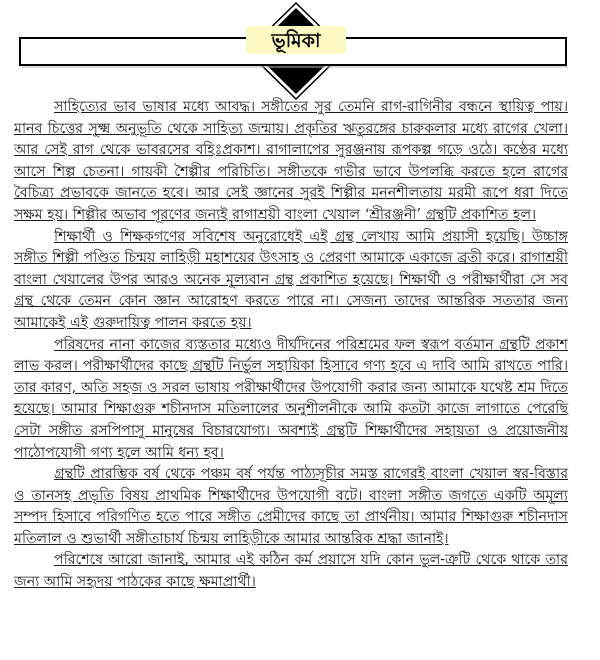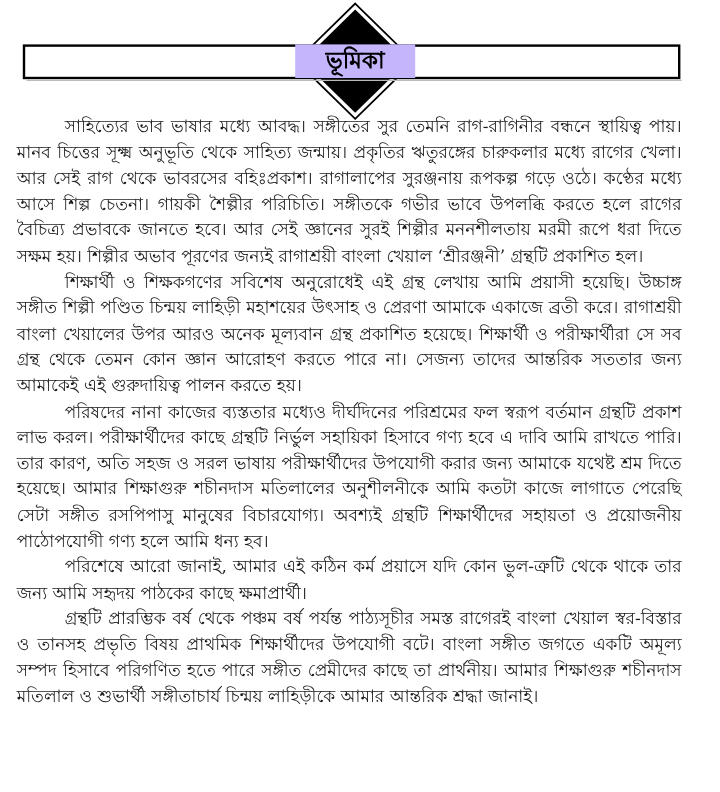--- a/index.html
+++ b/index.html
@@ -1,30 +1,31 @@
 <!DOCTYPE html>
 <html><head>
 <meta charset="utf-8">
 <style>
   html, body { margin: 0; padding: 0; background: #ffffff; }
   body { width: 600px; height: 660px; overflow: hidden; position: relative; }
   .header { position: absolute; left: 0; top: 0; width: 600px; height: 100px; }
   .header svg { position: absolute; left: 0; top: 0; }
   .title {
-    position: absolute; left: 246px; top: 37px; width: 100px; height: 28px;
+    position: absolute; left: 246px; top: 26px; width: 100px; height: 28px;
     display: flex; align-items: center; justify-content: center;
     font-family: "DejaVu Sans", "Liberation Sans", sans-serif;
-    font-size: 19px; font-weight: bold; color: #000; background: #c4b5fd;
+    font-size: 19px; font-weight: bold; color: #000; background: #fef9c3;
     line-height: 1;
   }
   .body-text {
     position: absolute; left: 14px; top: 96px; width: 554px;
     font-family: "DejaVu Serif", "Liberation Serif", serif;
     font-size: 14.2px; line-height: 21.6px; color: #1a1a1a;
     text-align: justify;
+    text-decoration: underline;
   }
   .body-text p { margin: 0; text-indent: 40px; }
 </style>
 </head>
 <body>
 
 <div class="header">
   <svg width="600" height="100" viewBox="0 0 600 100">
 
     <polygon points="296,3 345,51 296,99 247,51" fill="#ffffff" stroke="#000" stroke-width="1.5"></polygon>
@@ -35,15 +36,15 @@
 
     <line x1="22" y1="67" x2="568" y2="67" stroke="#bbb" stroke-width="1"></line>
   </svg>
   <div class="title">ভূমিকা</div>
 </div>
 
 <div class="body-text">
   <p>সাহিত্যের ভাব ভাষার মধ্যে আবদ্ধ। সঙ্গীতের সুর তেমনি রাগ-রাগিনীর বন্ধনে স্থায়িত্ব পায়। মানব চিত্তের সূক্ষ্ম অনুভূতি থেকে সাহিত্য জন্মায়। প্রকৃতির ঋতুরঙ্গের চারুকলার মধ্যে রাগের খেলা। আর সেই রাগ থেকে ভাবরসের বহিঃপ্রকাশ। রাগালাপের সুরঞ্জনায় রূপকল্প গড়ে ওঠে। কণ্ঠের মধ্যে আসে শিল্প চেতনা। গায়কী শৈল্পীর পরিচিতি। সঙ্গীতকে গভীর ভাবে উপলব্ধি করতে হলে রাগের বৈচিত্র্য প্রভাবকে জানতে হবে। আর সেই জ্ঞানের সুরই শিল্পীর মননশীলতায় মরমী রূপে ধরা দিতে সক্ষম হয়। শিল্পীর অভাব পূরণের জন্যই রাগাশ্রয়ী বাংলা খেয়াল ‘শ্রীরঞ্জনী’ গ্রন্থটি প্রকাশিত হল।</p>
   <p>শিক্ষার্থী ও শিক্ষকগণের সবিশেষ অনুরোধেই এই গ্রন্থ লেখায় আমি প্রয়াসী হয়েছি। উচ্চাঙ্গ সঙ্গীত শিল্পী পণ্ডিত চিন্ময় লাহিড়ী মহাশয়ের উৎসাহ ও প্রেরণা আমাকে একাজে ব্রতী করে। রাগাশ্রয়ী বাংলা খেয়ালের উপর আরও অনেক মূল্যবান গ্রন্থ প্রকাশিত হয়েছে। শিক্ষার্থী ও পরীক্ষার্থীরা সে সব গ্রন্থ থেকে তেমন কোন জ্ঞান আরোহণ করতে পারে না। সেজন্য তাদের আন্তরিক সততার জন্য আমাকেই এই গুরুদায়িত্ব পালন করতে হয়।</p>
   <p>পরিষদের নানা কাজের ব্যস্ততার মধ্যেও দীর্ঘদিনের পরিশ্রমের ফল স্বরূপ বর্তমান গ্রন্থটি প্রকাশ লাভ করল। পরীক্ষার্থীদের কাছে গ্রন্থটি নির্ভুল সহায়িকা হিসাবে গণ্য হবে এ দাবি আমি রাখতে পারি। তার কারণ, অতি সহজ ও সরল ভাষায় পরীক্ষার্থীদের উপযোগী করার জন্য আমাকে যথেষ্ট শ্রম দিতে হয়েছে। আমার শিক্ষাগুরু শচীনদাস মতিলালের অনুশীলনীকে আমি কতটা কাজে লাগাতে পেরেছি সেটা সঙ্গীত রসপিপাসু মানুষের বিচারযোগ্য। অবশ্যই গ্রন্থটি শিক্ষার্থীদের সহায়তা ও প্রয়োজনীয় পাঠোপযোগী গণ্য হলে আমি ধন্য হব।</p>
+  <p>গ্রন্থটি প্রারম্ভিক বর্ষ থেকে পঞ্চম বর্ষ পর্যন্ত পাঠ্যসূচীর সমস্ত রাগেরই বাংলা খেয়াল স্বর-বিস্তার ও তানসহ প্রভৃতি বিষয় প্রাথমিক শিক্ষার্থীদের উপযোগী বটে। বাংলা সঙ্গীত জগতে একটি অমূল্য সম্পদ হিসাবে পরিগণিত হতে পারে সঙ্গীত প্রেমীদের কাছে তা প্রার্থনীয়। আমার শিক্ষাগুরু শচীনদাস মতিলাল ও শুভার্থী সঙ্গীতাচার্য চিন্ময় লাহিড়ীকে আমার আন্তরিক শ্রদ্ধা জানাই।</p>
   <p>পরিশেষে আরো জানাই, আমার এই কঠিন কর্ম প্রয়াসে যদি কোন ভুল-ত্রুটি থেকে থাকে তার জন্য আমি সহৃদয় পাঠকের কাছে ক্ষমাপ্রার্থী।</p>
-  <p>গ্রন্থটি প্রারম্ভিক বর্ষ থেকে পঞ্চম বর্ষ পর্যন্ত পাঠ্যসূচীর সমস্ত রাগেরই বাংলা খেয়াল স্বর-বিস্তার ও তানসহ প্রভৃতি বিষয় প্রাথমিক শিক্ষার্থীদের উপযোগী বটে। বাংলা সঙ্গীত জগতে একটি অমূল্য সম্পদ হিসাবে পরিগণিত হতে পারে সঙ্গীত প্রেমীদের কাছে তা প্রার্থনীয়। আমার শিক্ষাগুরু শচীনদাস মতিলাল ও শুভার্থী সঙ্গীতাচার্য চিন্ময় লাহিড়ীকে আমার আন্তরিক শ্রদ্ধা জানাই।</p>
 </div>
 
 </body></html>

